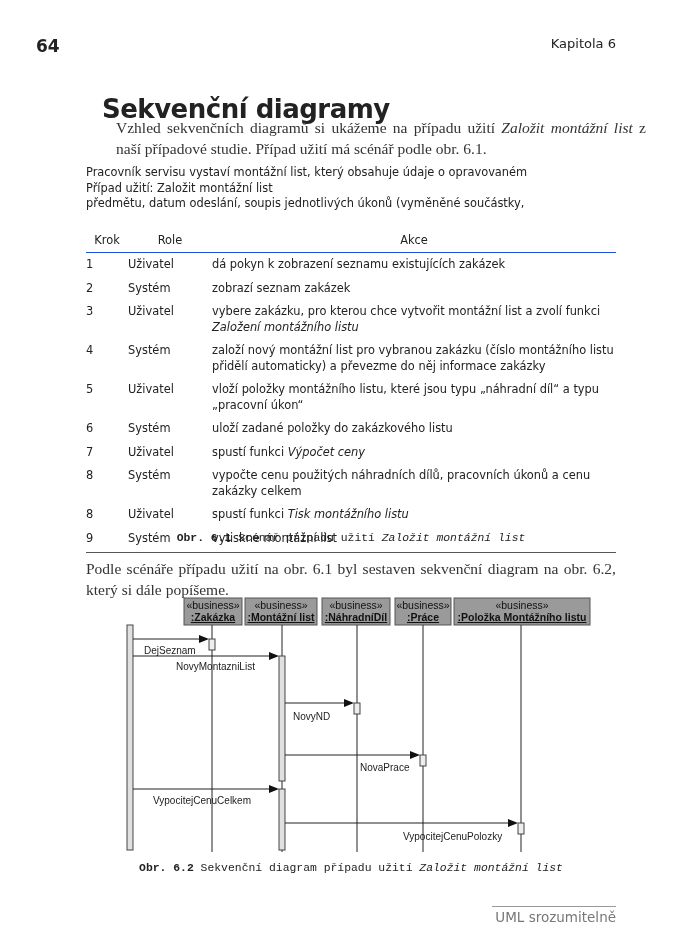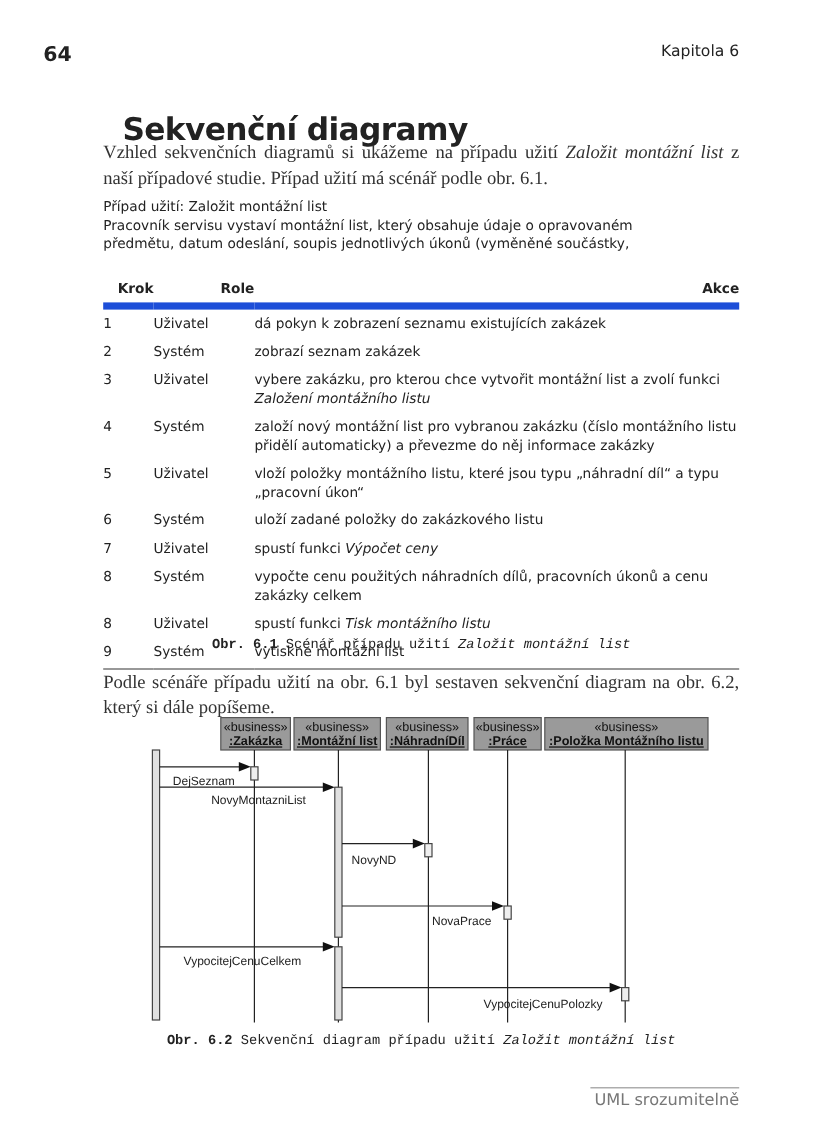--- a/index.html
+++ b/index.html
@@ -1,26 +1,26 @@
 <!DOCTYPE html>
 <html><head>
 <meta charset="utf-8">
 <style>
   html, body { margin:0; padding:0; background:#fff; }
   body { width:700px; height:944px; position:relative; overflow:hidden; color:#1a1a1a; }
   #page-number { position:absolute; left:36px; top:36px; font-family:"DejaVu Sans", sans-serif; font-weight:bold; font-size:17px; color:#222; }
   #chapter { position:absolute; right:84px; top:36px; font-family:"DejaVu Sans", sans-serif; font-size:13px; color:#222; }
   #title { position:absolute; left:86px; top:78px; font-family:"DejaVu Sans", sans-serif; font-weight:bold; font-size:26px; letter-spacing:-0.5px; color:#222; margin:16px; }
   .para { position:absolute; left:86px; width:530px; font-family:"Liberation Serif", serif; font-size:15.5px; line-height:21px; color:#333; text-align:justify; }
-  #intro { top:117px; }
+  #intro { top:117px;margin-left:30px; }
   #para2 { top:558px; }
   #scenario { position:absolute; left:86px; top:165px; width:530px; font-family:"DejaVu Sans", sans-serif; font-size:11.4px; line-height:15.6px; color:#222; }
   #scenario .desc-line { display:block; white-space:nowrap; }
   table.steps { position:absolute; left:86px; top:233px; width:530px; border-collapse:collapse; font-family:"DejaVu Sans", sans-serif; font-size:11.4px; color:#222; }
-  table.steps th { text-align:right; font-weight:bold; padding:0 0 4px 0; border-bottom:6px solid #1d4ed8; line-height:15px; }
+  table.steps th { text-align:center; font-weight:normal; padding:0 0 4px 0; border-bottom:1px solid #1d4ed8; line-height:15px; }
   table.steps td { vertical-align:top; padding:4px 0 4px 0; line-height:15.5px; }
   table.steps tr.last td { border-bottom:1px solid #555; padding-bottom:6px; }
   .col-k { width:42px; } .col-r { width:84px; }
   em { font-style:italic; }
   .caption { position:absolute; left:86px; width:530px; text-align:center; font-family:Liberation Mono, monospace; font-size:11.4px; color:#222; }
   .caption b { font-weight:bold; }
   #cap1 { top:532px; }
   #cap2 { top:862px; }
   #diagram { position:absolute; left:0; top:0; width:700px; height:944px; pointer-events:none; }
   #footer-rule { position:absolute; left:492px; top:906px; width:124px; height:1px; background:#999; }
@@ -31,22 +31,22 @@
 <body>
 
 <div id="page-number">64</div>
 <div id="chapter">Kapitola 6</div>
 
 <h1 id="title">Sekvenční diagramy</h1>
 
 <div id="intro" class="para"><span>Vzhled sekvenčních diagramů si ukážeme na případu užití </span><em>Založit montážní list</em><span> z naší případové studie. Případ užití má scénář podle obr. 6.1.</span></div>
 
 <div id="scenario">
+  <span class="desc-line">Pracovník servisu vystaví montážní list, který obsahuje údaje o opravovaném</span>
   <span class="desc-line">Případ užití: Založit montážní list</span>
-  <span class="desc-line">Pracovník servisu vystaví montážní list, který obsahuje údaje o opravovaném</span>
   <span class="desc-line">předmětu, datum odeslání, soupis jednotlivých úkonů (vyměněné součástky,</span>
 </div>
 
 <table class="steps">
   <thead>
     <tr>
       <th class="col-k">Krok</th>
       <th class="col-r">Role</th>
       <th>Akce</th>
     </tr>

